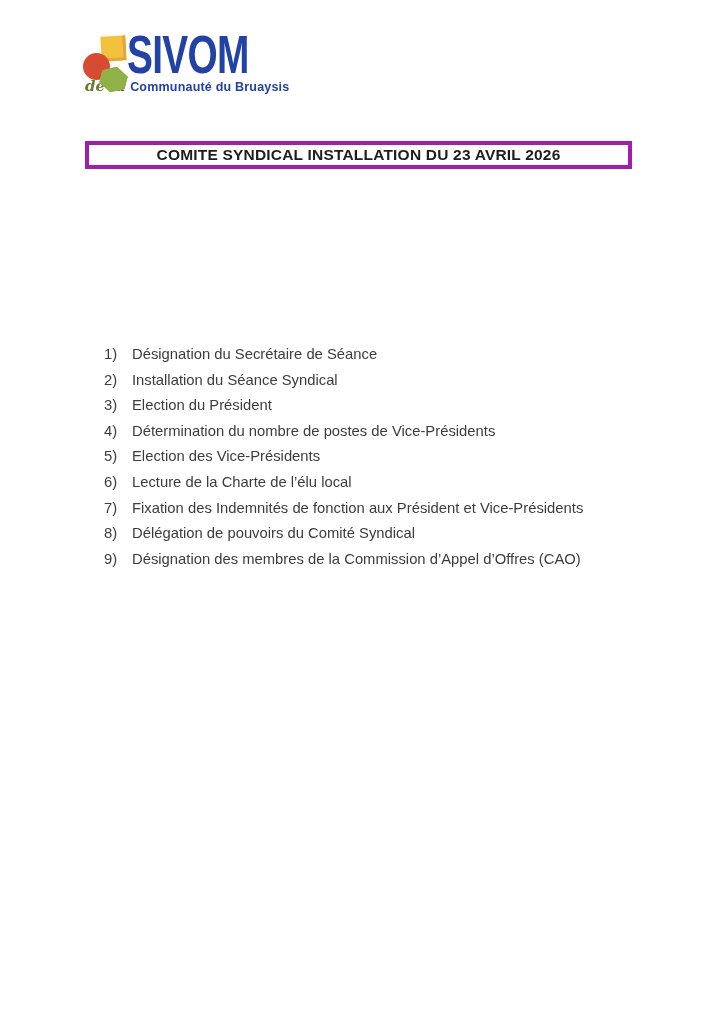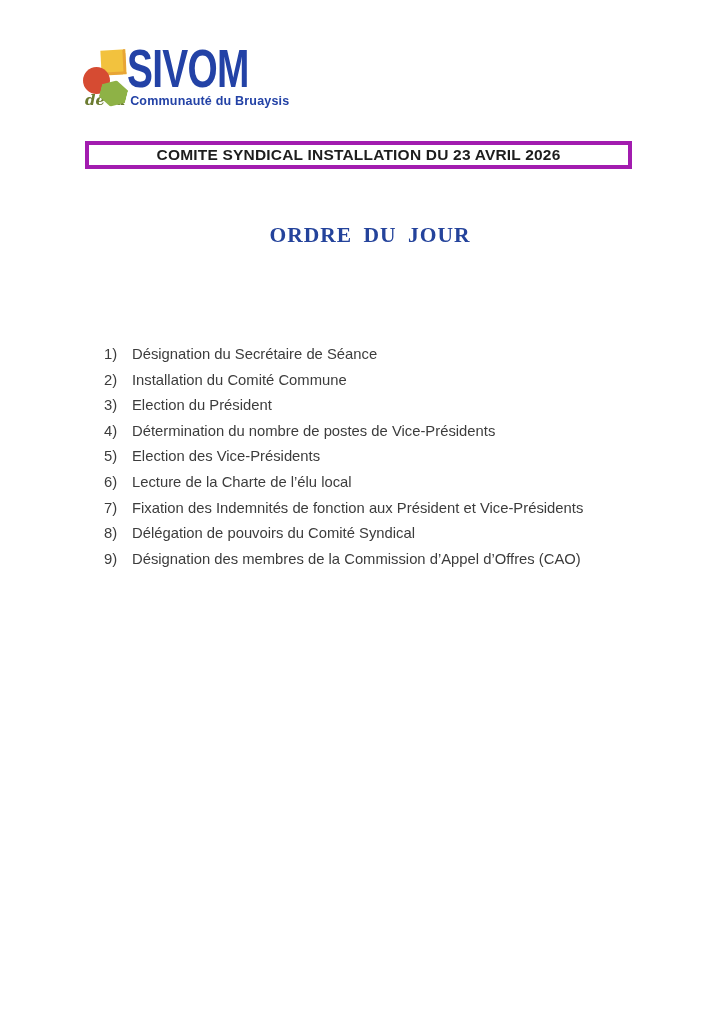--- a/index.html
+++ b/index.html
@@ -6,21 +6,21 @@
   .page {
     position: relative;
     width: 724px;
     height: 1024px;
     background: #ffffff;
     font-family: "Liberation Sans", sans-serif;
     overflow: hidden;
   }
 
   
-  .logo { position: absolute; left: 84px; top: 46px; width: 200px; height: 66px; }
+  .logo { position: absolute; left: 84px; top: 32px; width: 200px; height: 66px; }
   .logo-mark { position: absolute; left: 0; top: 0; width: 52px; height: 64px; }
   .shape { position: absolute; }
   .shape.square {
     left: 17px; top: 4px; width: 25px; height: 25px;
     background: var(--yellow, #F2C23E);
     transform: rotate(-3deg);
     box-shadow: inset -3px -3px 0 rgba(219,130,44,0.45);
     z-index: 1;
   }
   .shape.circle {
@@ -105,30 +105,29 @@
     <div class="logo-tagline">
       <span class="de-la">de la</span>
       <span class="communaute">Communauté du Bruaysis</span>
     </div>
   </div>
 
   <div class="title-box">
     <span>COMITE SYNDICAL INSTALLATION DU 23 AVRIL 2026</span>
   </div>
 
-  <h1 class="order-heading">ORDRE DU JOUR</h1>
 
   <ol class="agenda" id="agenda">
       <li class="agenda-item">
         <span class="num">1)</span>
         <span class="txt">Désignation du Secrétaire de Séance</span>
       </li>
       <li class="agenda-item">
         <span class="num">2)</span>
-        <span class="txt">Installation du Comité Commune</span>
+        <span class="txt">Installation du Séance Syndical</span>
       </li>
       <li class="agenda-item">
         <span class="num">3)</span>
         <span class="txt">Election du Président</span>
       </li>
       <li class="agenda-item">
         <span class="num">4)</span>
         <span class="txt">Détermination du nombre de postes de Vice-Présidents</span>
       </li>
       <li class="agenda-item">

